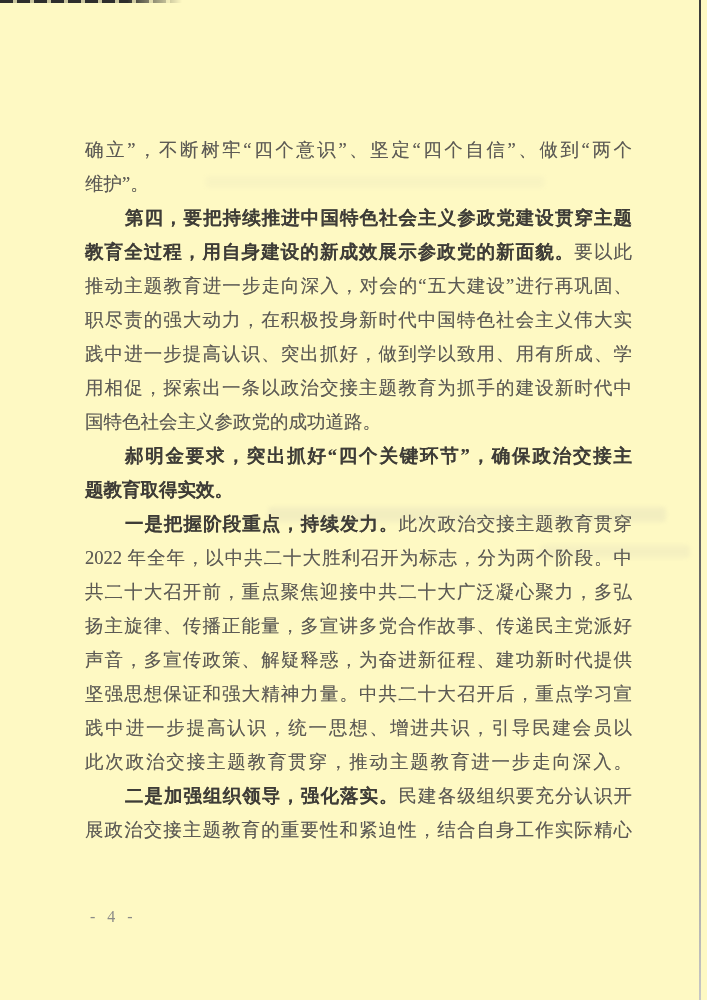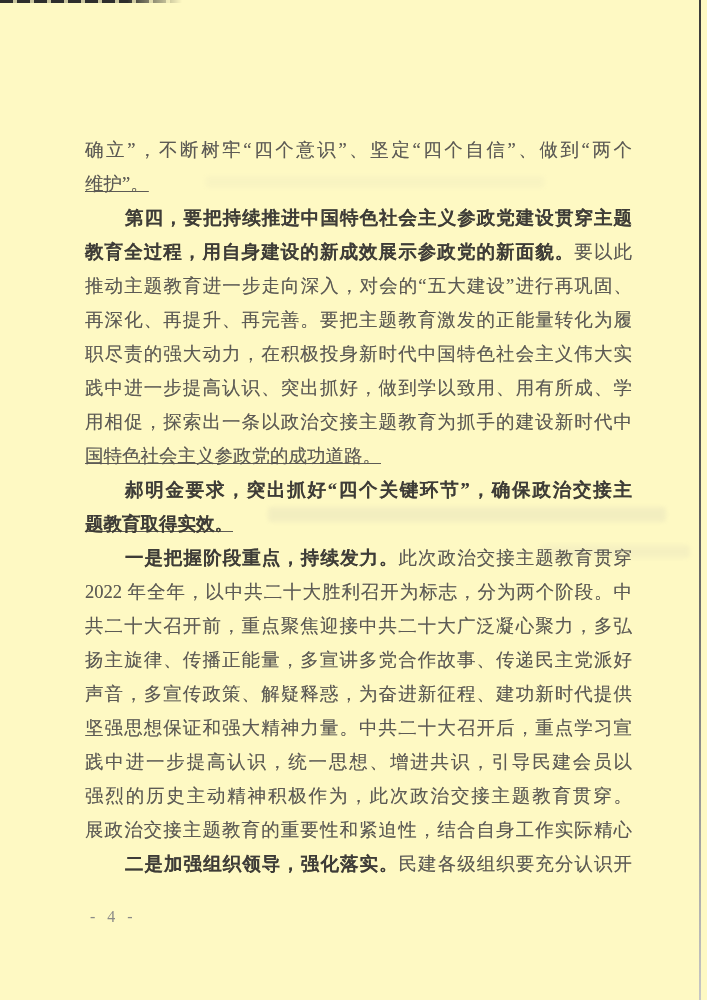--- a/index.html
+++ b/index.html
@@ -60,21 +60,20 @@
     height: 34px;
     color: #5d5b55;
     text-align: justify;
     text-align-last: justify;
     letter-spacing: 0;
     text-shadow: 0 0 0.5px rgba(93,91,85,0.55);
     white-space: normal;
   }
   .line.para-end {
     text-align-last: left;
-    text-decoration: underline;
   }
   .line.indent {
     padding-left: 40px;
     width: 507px;
   }
   .seg.bold {
     font-weight: 700;
     color: #3e3c37;
     text-shadow: 0 0 0.5px rgba(62,60,55,0.6);
   }
@@ -97,33 +96,32 @@
   <div class="ghost ghost-1"></div>
   <div class="ghost ghost-2"></div>
   <div class="ghost ghost-3"></div>
 
   <div class="text-block" id="text-block">
       <div class="line"><span class="seg">确立”，不断树牢“四个意识”、坚定“四个自信”、做到“两个</span></div>
       <div class="line para-end"><span class="seg">维护”。</span></div>
       <div class="line indent"><span class="seg bold">第四，要把持续推进中国特色社会主义参政党建设贯穿主题</span></div>
       <div class="line"><span class="seg bold">教育全过程，用自身建设的新成效展示参政党的新面貌。</span><span class="seg">要以此</span></div>
       <div class="line"><span class="seg">推动主题教育进一步走向深入，对会的“五大建设”进行再巩固、</span></div>
-      <div class="line"><span class="seg">再深化、再提升、再完善。要把主题教育激发的正能量转化为履</span></div>
       <div class="line"><span class="seg">职尽责的强大动力，在积极投身新时代中国特色社会主义伟大实</span></div>
       <div class="line"><span class="seg">践中进一步提高认识、突出抓好，做到学以致用、用有所成、学</span></div>
       <div class="line"><span class="seg">用相促，探索出一条以政治交接主题教育为抓手的建设新时代中</span></div>
       <div class="line para-end"><span class="seg">国特色社会主义参政党的成功道路。</span></div>
       <div class="line indent"><span class="seg bold">郝明金要求，突出抓好“四个关键环节”，确保政治交接主</span></div>
       <div class="line para-end"><span class="seg bold">题教育取得实效。</span></div>
       <div class="line indent"><span class="seg bold">一是把握阶段重点，持续发力。</span><span class="seg">此次政治交接主题教育贯穿</span></div>
       <div class="line"><span class="seg">2022 年全年，以中共二十大胜利召开为标志，分为两个阶段。中</span></div>
       <div class="line"><span class="seg">共二十大召开前，重点聚焦迎接中共二十大广泛凝心聚力，多弘</span></div>
       <div class="line"><span class="seg">扬主旋律、传播正能量，多宣讲多党合作故事、传递民主党派好</span></div>
       <div class="line"><span class="seg">声音，多宣传政策、解疑释惑，为奋进新征程、建功新时代提供</span></div>
       <div class="line"><span class="seg">坚强思想保证和强大精神力量。中共二十大召开后，重点学习宣</span></div>
       <div class="line"><span class="seg">践中进一步提高认识，统一思想、增进共识，引导民建会员以</span></div>
-      <div class="line"><span class="seg">强烈的历史主动精神积极作为，此次政治交接主题教育贯穿。</span></div>
+      <div class="line"><span class="seg">此次政治交接主题教育贯穿，推动主题教育进一步走向深入。</span></div>
+      <div class="line indent"><span class="seg bold">二是加强组织领导，强化落实。</span><span class="seg">民建各级组织要充分认识开</span></div>
       <div class="line"><span class="seg">展政治交接主题教育的重要性和紧迫性，结合自身工作实际精心</span></div>
-      <div class="line indent"><span class="seg bold">二是加强组织领导，强化落实。</span><span class="seg">民建各级组织要充分认识开</span></div>
     </div>
 
   <div class="footer">- 4 -</div>
 </div>
 
 </body></html>

